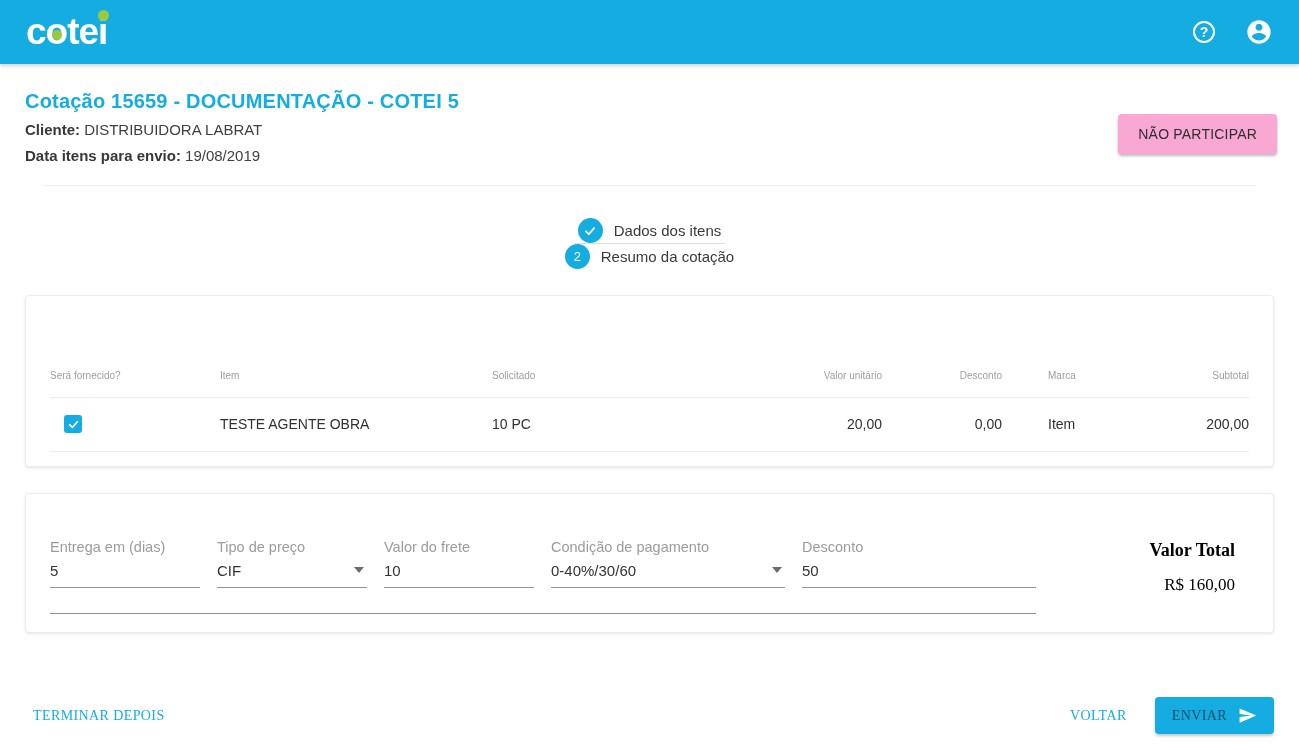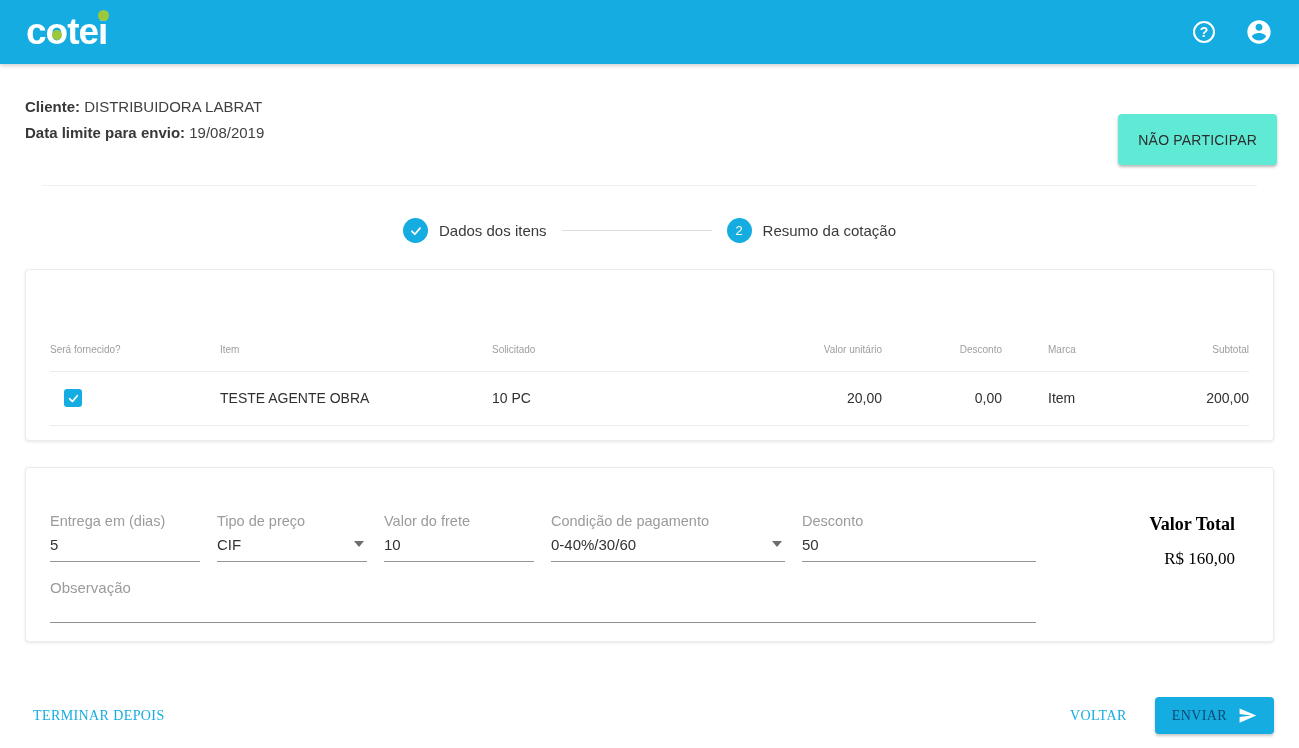--- a/index.html
+++ b/index.html
@@ -20,26 +20,26 @@
   .topbar-icons{display:flex;align-items:center;gap:30px;}
   .help-icon{width:22px;height:22px;border:2px solid #fff;border-radius:50%;color:#fff;font-size:14px;font-weight:700;display:flex;align-items:center;justify-content:center;cursor:pointer;}
   .account-icon{width:28px;height:28px;cursor:pointer;}
   .account-icon svg{width:28px;height:28px;display:block;}
 
   
   .page-head{display:flex;justify-content:space-between;align-items:flex-start;padding:26px 22px 0 25px;}
   .page-title{margin:0;font-size:20px;font-weight:700;color:var(--accent);letter-spacing:.2px;}
   .meta{margin:8px 0 0;font-size:15px;color:#3f3f3f;line-height:18px;}
   .meta b{color:#383838;}
-  .btn-gray{background:#5eead4;border:none;border-radius:4px;height:51px;padding:12px 20px;font-family:inherit;font-size:14px;color:#2e2e2e;letter-spacing:.2px;box-shadow:0 2px 3px rgba(0,0,0,.28);cursor:pointer;margin-top:24px;}
+  .btn-gray{background:#f9a8d4;border:none;border-radius:4px;height:40px;padding:12px 20px;font-family:inherit;font-size:14px;color:#2e2e2e;letter-spacing:.2px;box-shadow:0 2px 3px rgba(0,0,0,.28);cursor:pointer;margin-top:24px;}
 
   .divider{border:none;border-top:1px solid #efefef;margin:20px 42px 0 42px;}
 
   
-  .stepper{display:flex;align-items:center;justify-content:center;margin-top:32px;}
+  .stepper{display:flex;align-items:center;justify-content:center;margin-top:32px;flex-direction:column;}
   .step{display:flex;align-items:center;cursor:pointer;}
   .step-circle{width:25px;height:25px;border-radius:50%;background:var(--accent);color:#fff;display:flex;align-items:center;justify-content:center;font-size:13px;flex:0 0 25px;}
   .step-circle svg{width:14px;height:14px;}
   .step-label{margin-left:11px;font-size:15px;color:#3a3a3a;}
   .step-line{width:150px;height:1px;background:#dcdcdc;margin:0 15px;}
 
   
   .card{margin:26px 25px 0 25px;background:#fff;border:1px solid #ededed;border-radius:4px;box-shadow:0 1px 3px rgba(0,0,0,.10);padding:24px 24px 14px 24px;}
   .card-head{display:flex;justify-content:space-between;align-items:flex-start;}
   .card-title{margin:0;font-size:16px;font-weight:700;color:#2e2e2e;}
@@ -100,26 +100,27 @@
       <div class="account-icon">
         <svg viewBox="0 0 24 24">
             <path fill="#ffffff" d="M12 2C6.48 2 2 6.48 2 12s4.48 10 10 10 10-4.48 10-10S17.52 2 12 2zm0 3c1.66 0 3 1.34 3 3s-1.34 3-3 3-3-1.34-3-3 1.34-3 3-3zm0 14.2c-2.5 0-4.71-1.28-6-3.22.03-1.99 4-3.08 6-3.08 1.99 0 5.97 1.09 6 3.08-1.29 1.94-3.5 3.22-6 3.22z"></path>
           </svg>
       </div>
     </div>
   </header>
 
   <section class="page-head">
     <div>
+      <h1 class="page-title">Cotação 15659 - DOCUMENTAÇÃO - COTEI 5</h1>
       <p class="meta">
         <b>Cliente:</b>
         <span>DISTRIBUIDORA LABRAT</span>
       </p>
       <p class="meta">
-        <b>Data limite para envio:</b>
+        <b>Data itens para envio:</b>
         <span>19/08/2019</span>
       </p>
     </div>
     <button class="btn-gray">NÃO PARTICIPAR</button>
   </section>
 
   <hr class="divider">
 
   <nav class="stepper">
     <div class="step">
@@ -213,21 +214,20 @@
           </div>
 
           <div class="field w234">
             <label>Desconto</label>
             <div class="field-value">50</div>
           </div>
 
         </div>
 
         <div class="obs-field">
-          <label>Observação</label>
           <div class="obs-line"></div>
         </div>
       </div>
 
       <div class="total-block">
         <div class="total-label">Valor Total</div>
         <div class="total-value">R$ 160,00</div>
       </div>
     </div>
   </section>

